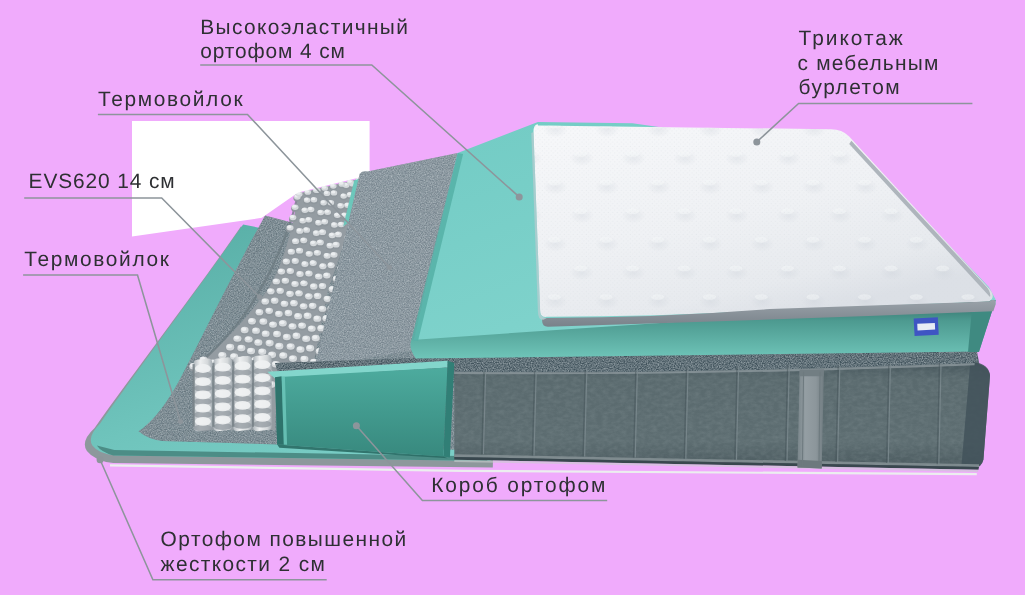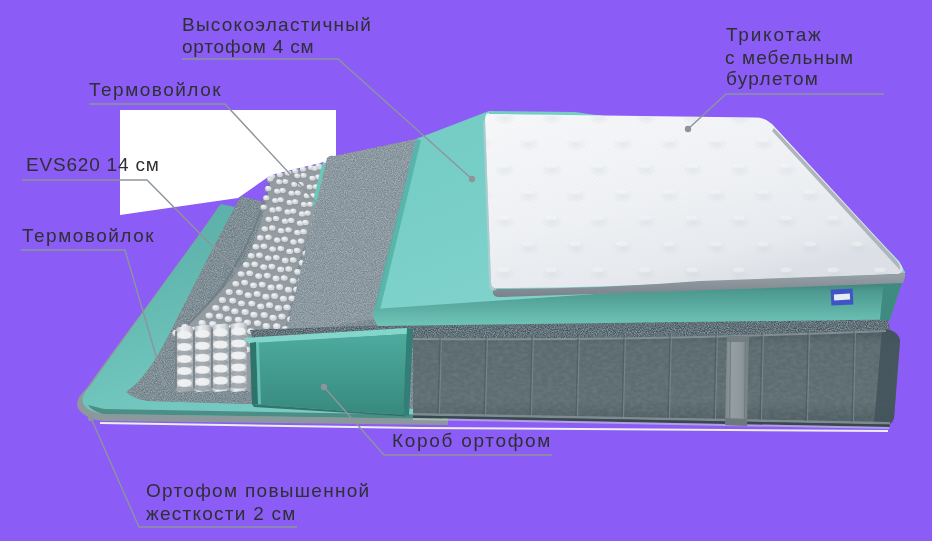--- a/index.html
+++ b/index.html
@@ -1,16 +1,16 @@
 <!DOCTYPE html>
 <html><head>
 <meta charset="utf-8">
 <style>
 html,body{margin:0;padding:0;background:#fff;}
-#stage{position:relative;width:932px;height:541px;overflow:hidden;background:#8b5cf6;
+#stage{position:relative;width:932px;height:541px;overflow:hidden;background:#f0abfc;
   font-family:"Liberation Sans",sans-serif;}
 svg{display:block;}
 </style>
 </head>
 <body>
 <div id="stage">
 <svg width="932" height="541" viewBox="0 0 932 541">
 <defs>
   <linearGradient id="tealTop" x1="0" y1="0" x2="1" y2="1">
     <stop offset="0" stop-color="#72cbc4"></stop>

